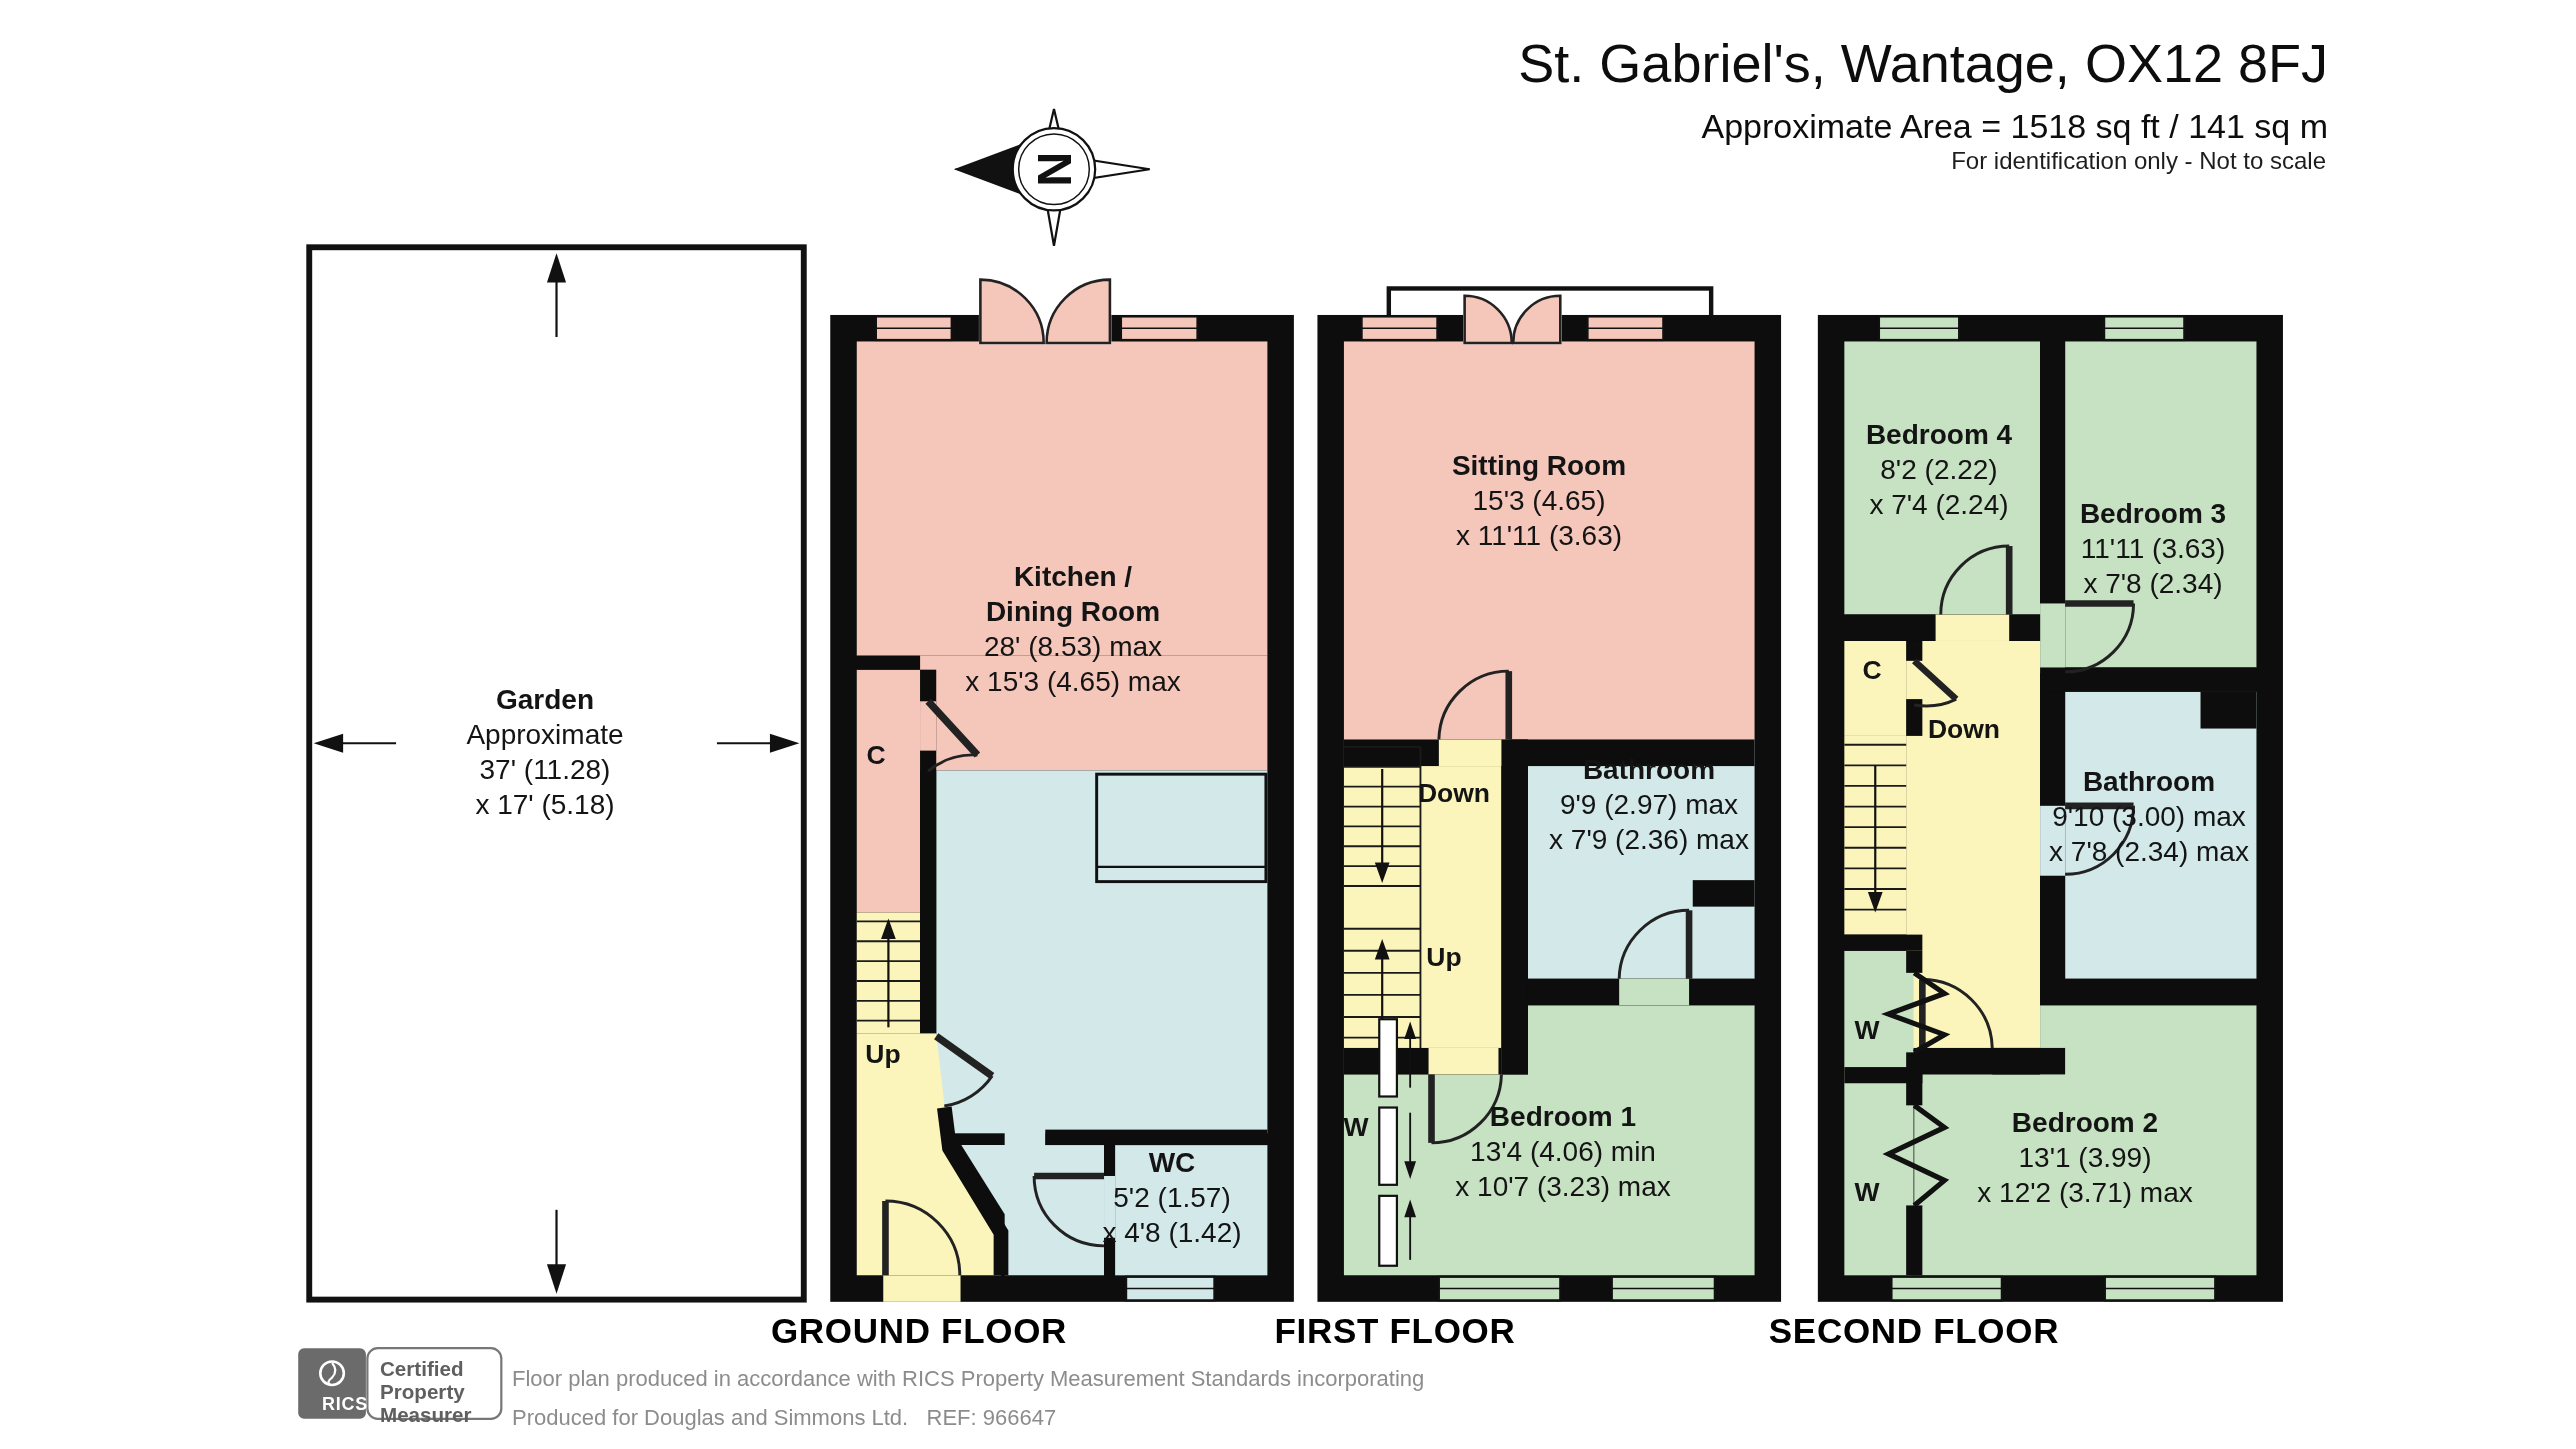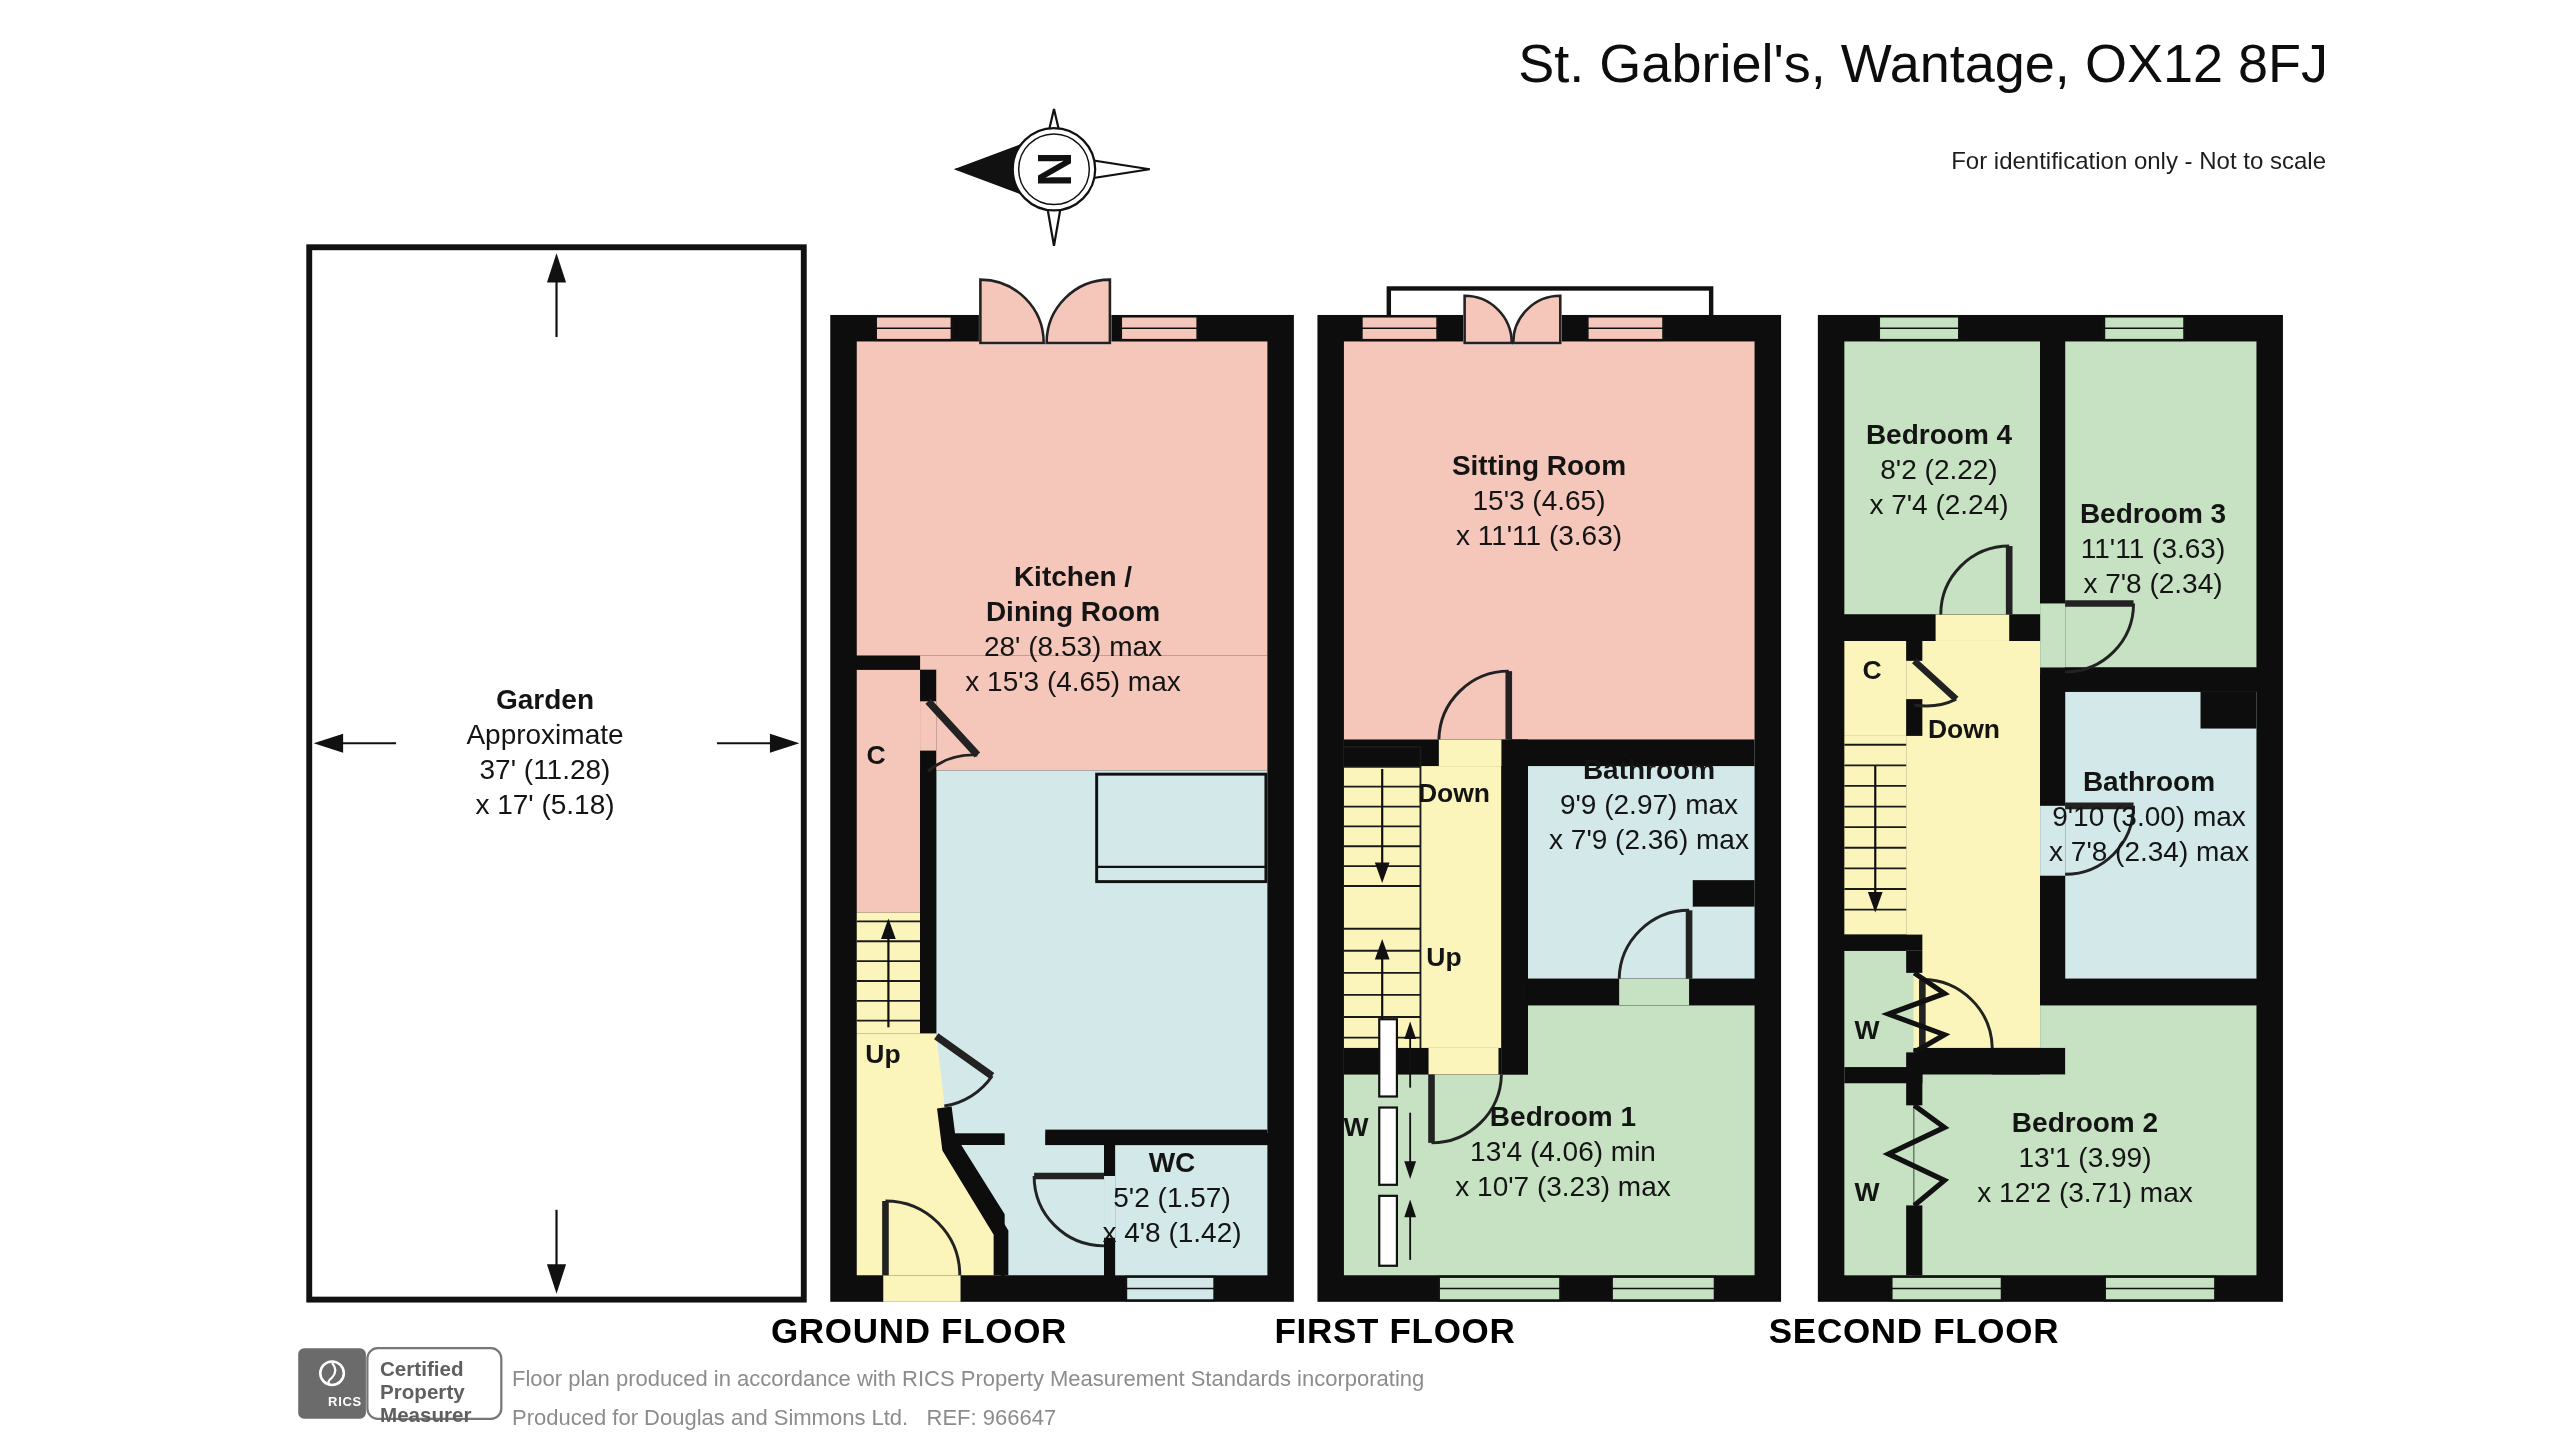--- a/index.html
+++ b/index.html
@@ -10,21 +10,21 @@
   .rn{font-weight:bold;font-size:28px;line-height:35px;}
   .rd{font-size:28px;line-height:35px;}
   .tag{font-weight:bold;font-size:26.5px;}
   .floorlbl{font-weight:bold;font-size:35px;letter-spacing:0.7px;color:#000000;}
   .title{position:absolute;right:248px;top:32px;font-size:54px;font-weight:normal;color:#0d0d0d;margin-left:12px;}
   .area{position:absolute;right:248px;top:107px;font-size:34px;color:#0d0d0d;}
   .note{position:absolute;right:250px;top:147px;font-size:24px;color:#1d1d1d;}
   .disc{position:absolute;left:512px;color:#8c8c8c;font-size:22px;line-height:27px;white-space:pre;}
   .certline{position:absolute;left:380px;color:#5f5f5f;font-weight:bold;font-size:20.6px;line-height:23px;}
   .ricsword{position:absolute;left:299px;width:92px;text-align:center;color:#fff;font-weight:bold;
-            font-size:13px;letter-spacing:0.7px;}
+            font-size:18px;letter-spacing:0.7px;}
 </style>
 </head>
 <body>
 
 <div id="canvas">
 
 <svg width="2576" height="1449" viewBox="0 0 3500 1969">
 
   <g>
     <rect x="420" y="336" width="672" height="1430" fill="#ffffff" stroke="#111" stroke-width="8"></rect>
@@ -247,20 +247,21 @@
 
   <g>
     <rect x="405" y="1832" width="92" height="96" rx="8" fill="#6b6b6b"></rect>
     <circle cx="451" cy="1866" r="16" fill="none" stroke="#ffffff" stroke-width="3.5"></circle>
     <path d="M 451 1852 Q 460 1862 451 1872 Q 443 1878 448 1882" fill="none" stroke="#ffffff" stroke-width="3"></path>
     <rect x="499" y="1832" width="182" height="96" rx="14" fill="#ffffff" stroke="#777" stroke-width="3"></rect>
   </g>
 </svg>
 
   <div class="title">St. Gabriel's, Wantage, OX12 8FJ</div>
+  <div class="area">Approximate Area = 1518 sq ft / 141 sq m</div>
   <div class="note">For identification only - Not to scale</div>
 
   <div class="lbl" style="left:545px;top:752px;">
     <div class="rn">Garden</div>
     <div class="rd">Approximate</div>
     <div class="rd">37' (11.28)</div>
     <div class="rd">x 17' (5.18)</div>
   </div>
 
   <div class="lbl" style="left:1073px;top:629px;">

